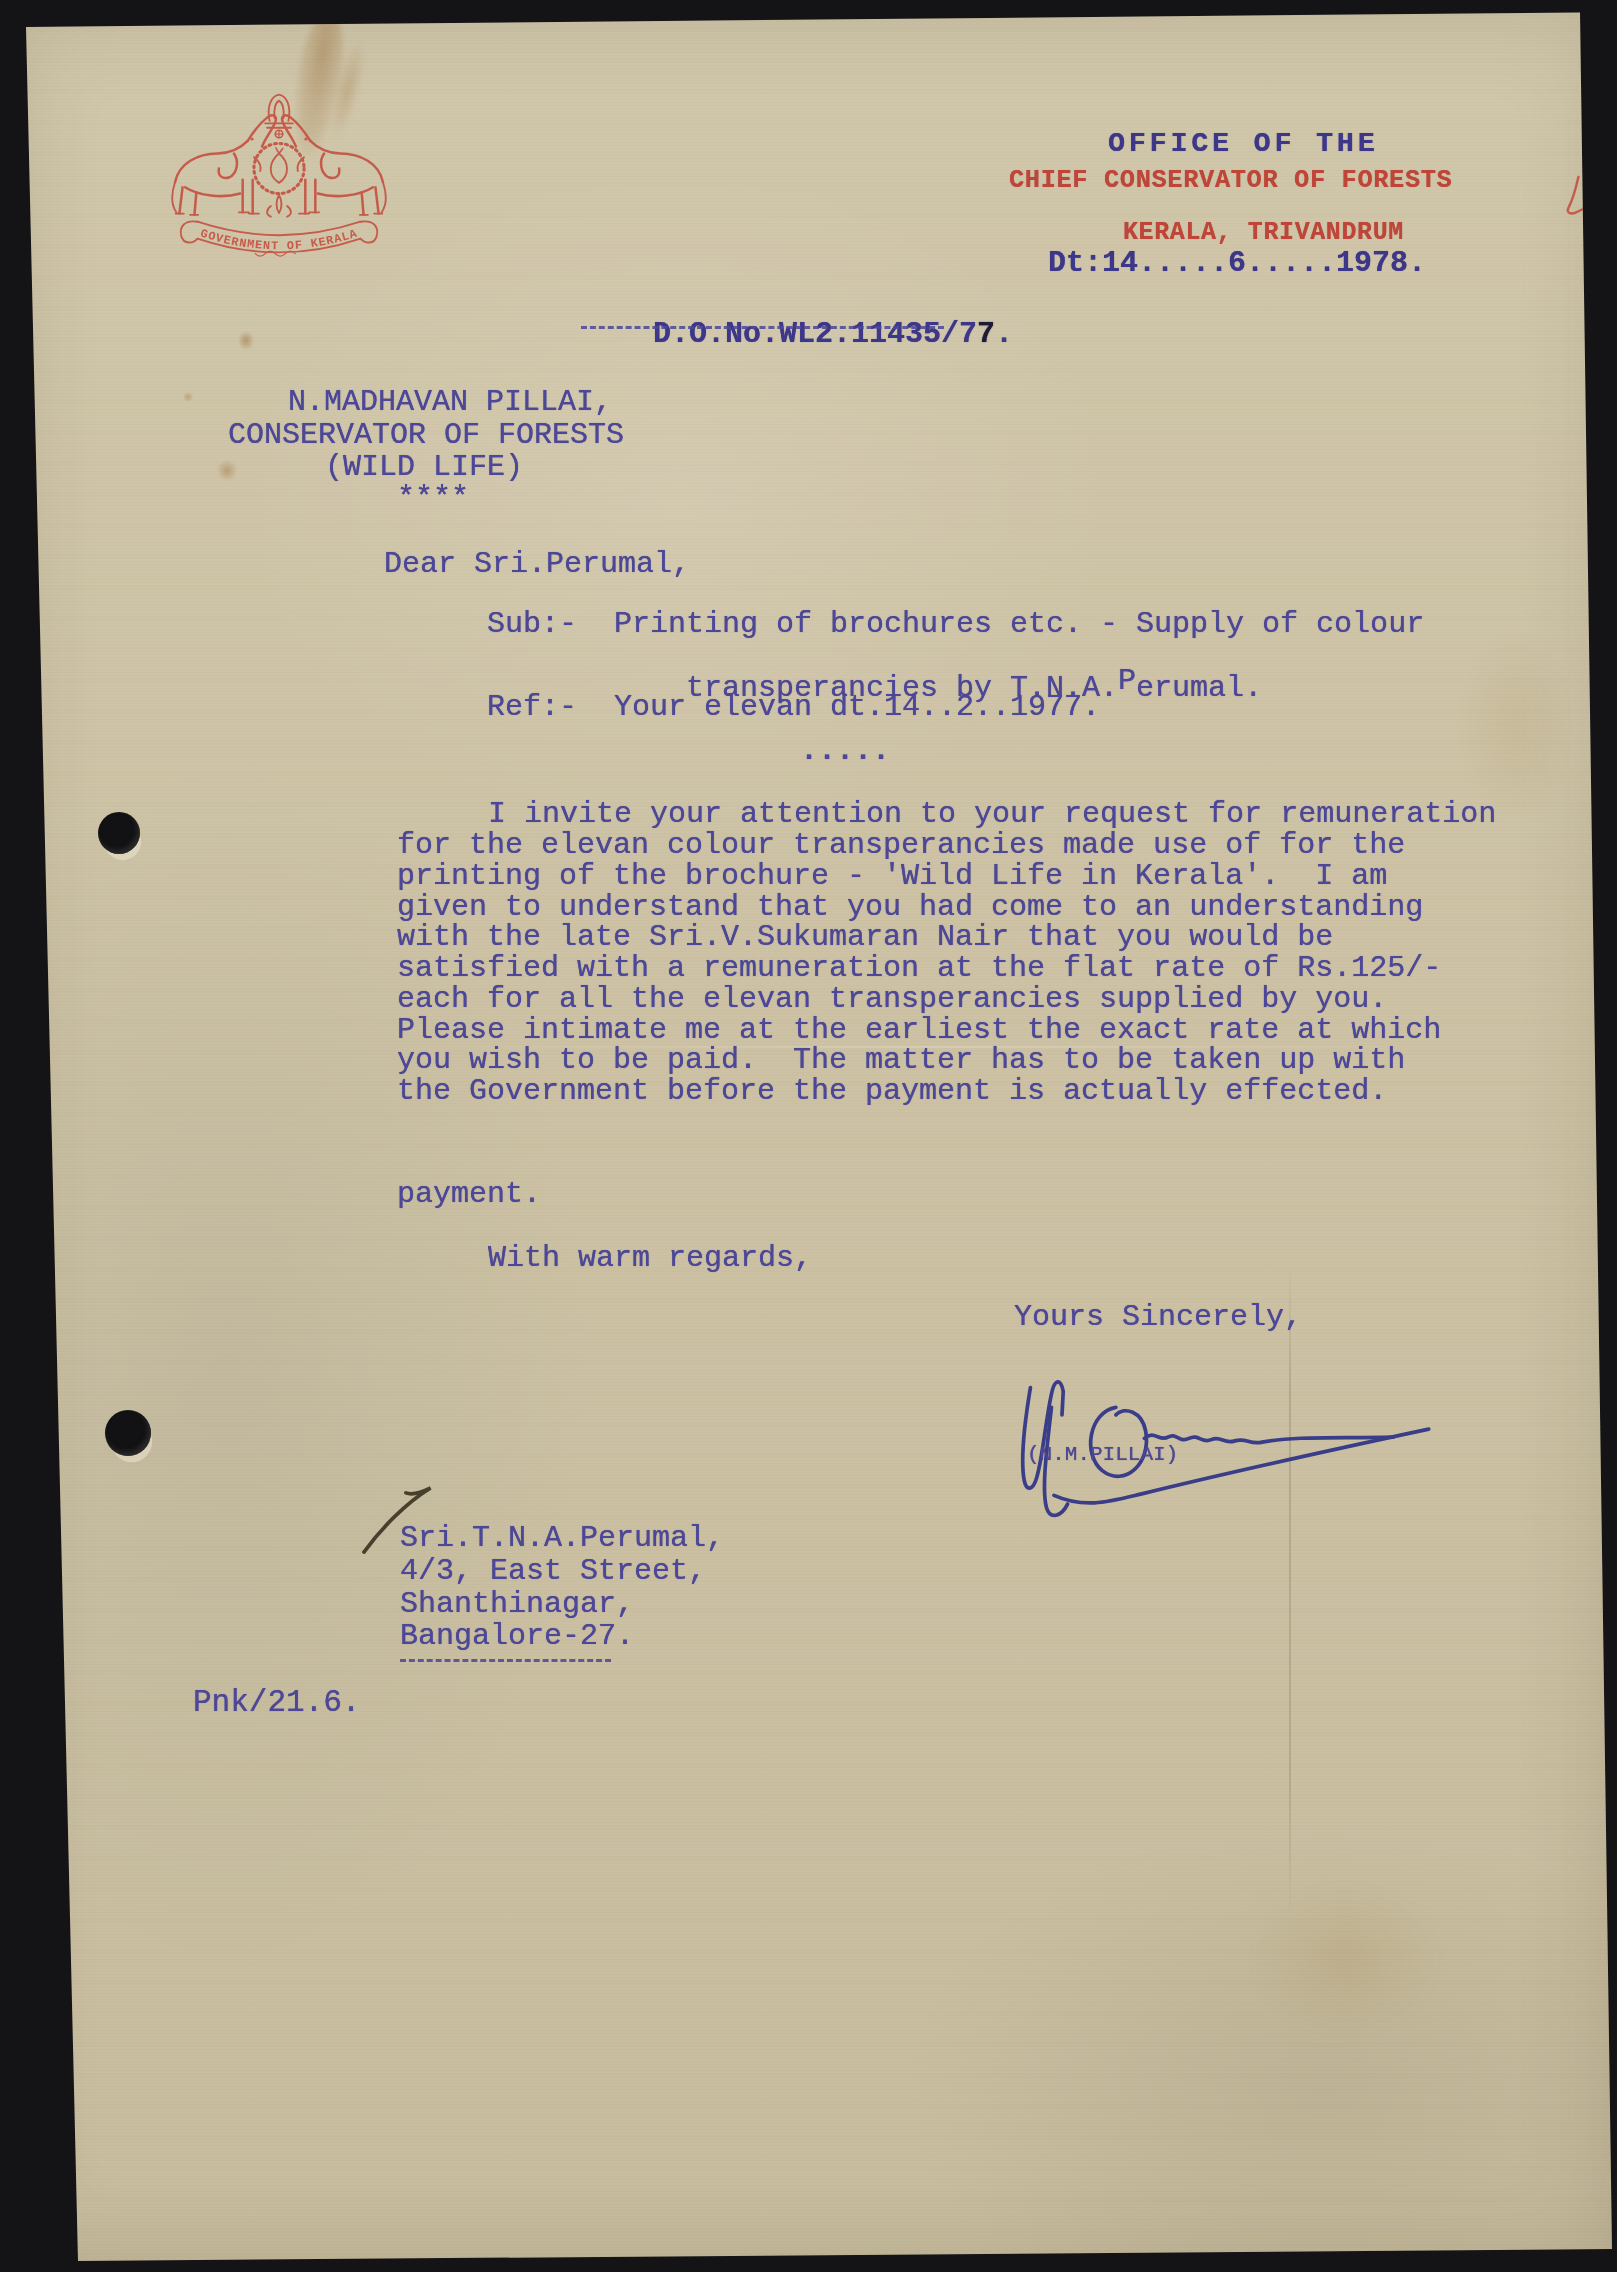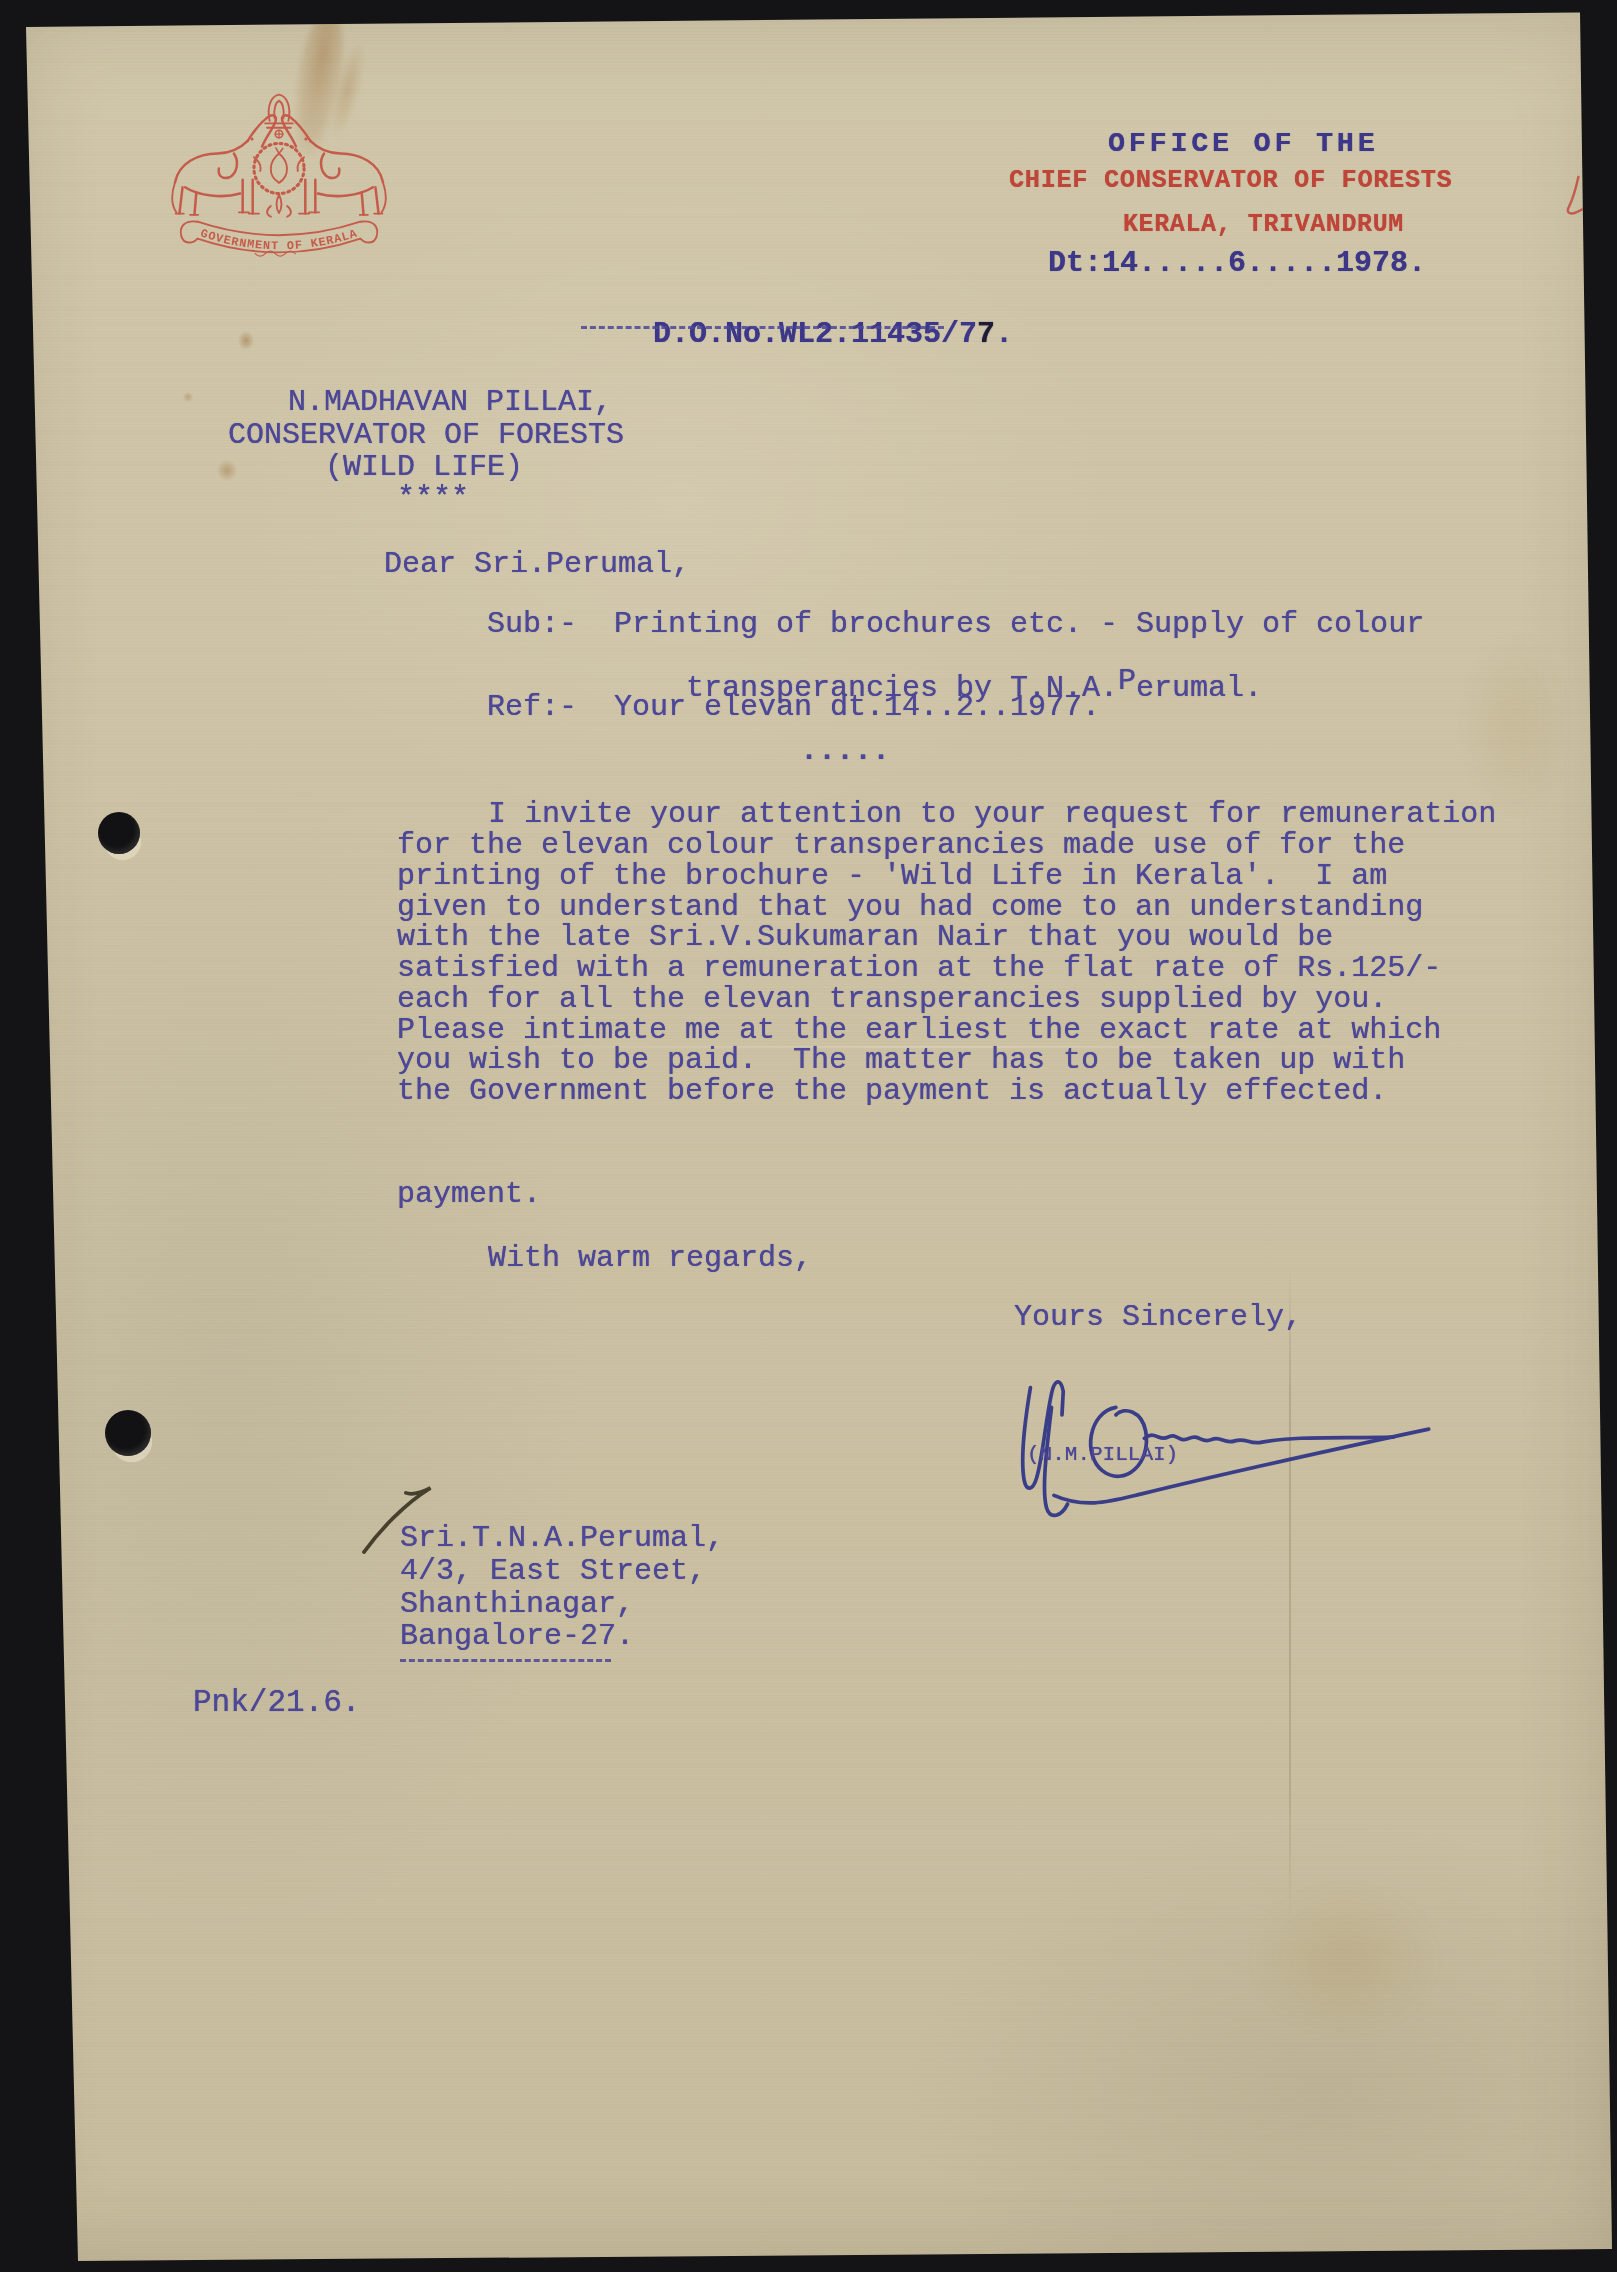--- a/index.html
+++ b/index.html
@@ -109,21 +109,21 @@
     <path d="M320,213 C340,210 350,220 346,236 C342,250 327,248 320,240" stroke-width="3"></path>
     <path id="bannerPath" d="M64,236 Q190,278 316,236" stroke="none"></path>
     <text font-size="19" letter-spacing="1.5" fill="#c44d3e" stroke="none" font-weight="bold">
       <textPath href="#bannerPath" startOffset="50%" text-anchor="middle">GOVERNMENT OF KERALA</textPath>
     </text>
     <path d="M152,264 q8,8 16,0 q8,-8 16,0 q8,8 16,0 q8,-8 16,0" stroke-width="2"></path>
   </svg>
 
   <div class="typed ink-dark" style="left:1108px; top:128px; font-size:28.5px; letter-spacing:3.7px;">OFFICE OF THE</div>
   <div class="typed red" style="left:1009px; top:165px; font-size:25.4px; letter-spacing:0.6px;">CHIEF CONSERVATOR OF FORESTS</div>
-  <div class="typed red" style="left:1123px; top:209px; font-size:25px; letter-spacing:0.6px;">KERALA, TRIVANDRUM</div>
+  <div class="typed red" style="left:1123px; top:217px; font-size:25px; letter-spacing:0.6px;">KERALA, TRIVANDRUM</div>
   <div class="typed ink-dark" style="left:1048px; top:247px; font-size:30px;">Dt:14.....6.....1978.</div>
 
   <div class="typed ink-dark" style="left:581px; top:286px; font-size:30px;">
     <span>D.O.No.WL2.11435/7</span><span class="overstrike">7</span><span>.</span>
   </div>
   <div class="dash-underline" style="left:581px; top:296px; width:363px; height:30px;"></div>
 
   <div class="typed" style="left:288px; top:386px;">N.MADHAVAN PILLAI,</div>
   <div class="typed" style="left:228px; top:419px;">CONSERVATOR OF FORESTS</div>
   <div class="typed" style="left:325px; top:451px;">(WILD LIFE)</div>

